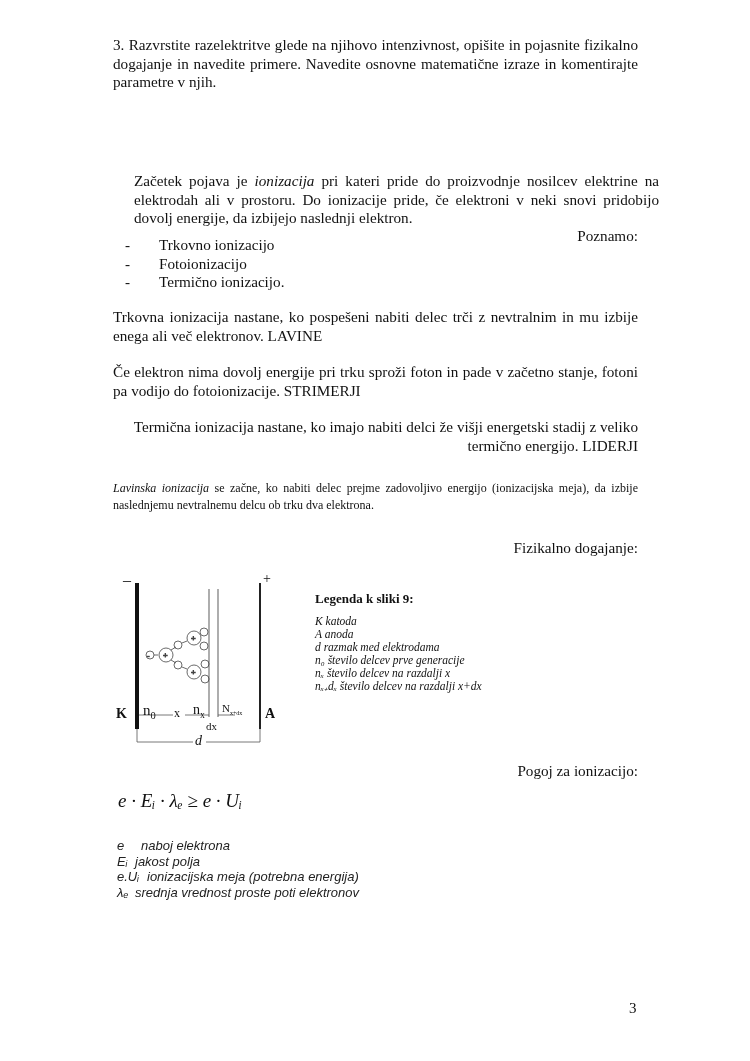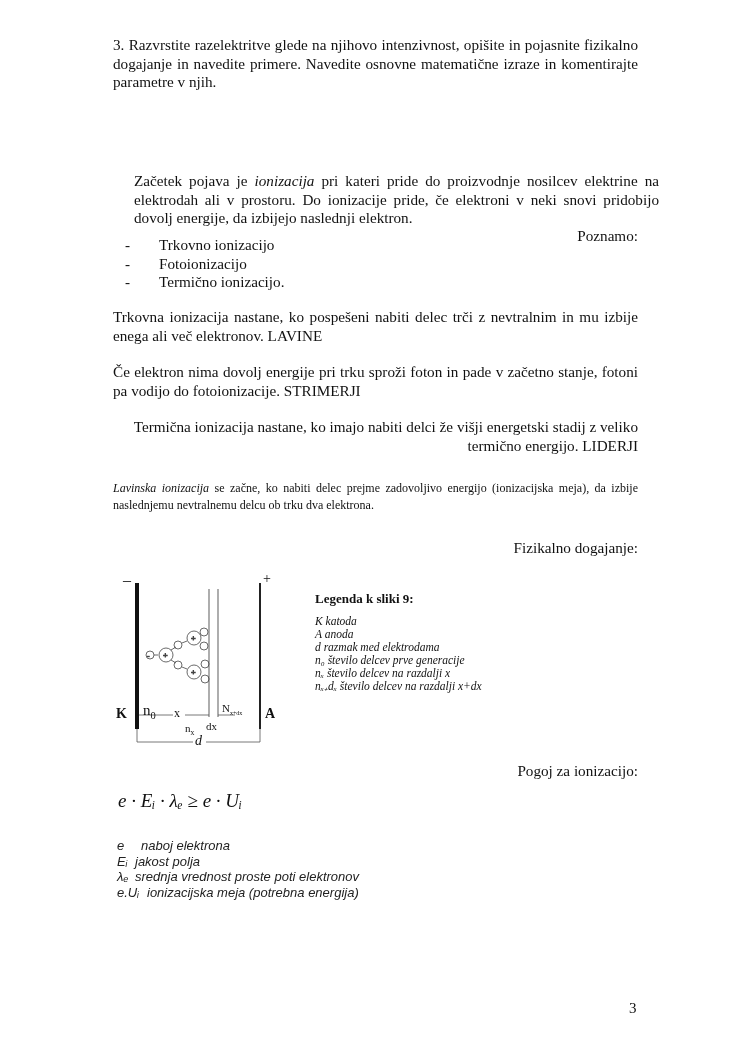--- a/index.html
+++ b/index.html
@@ -90,21 +90,21 @@
         <circle cx="92" cy="89" r="4"></circle>
         <circle cx="92" cy="104" r="4"></circle>
       </g>
     </svg>
     <span style="position:absolute;left:10px;top:-4px;font-size:16px;">–</span>
     <span style="position:absolute;left:150px;top:-4px;font-size:14px;">+</span>
     <span style="position:absolute;left:3px;top:131px;font-weight:bold;font-size:14px;">K</span>
     <span style="position:absolute;left:152px;top:131px;font-weight:bold;font-size:14px;">A</span>
     <span style="position:absolute;left:30px;top:127px;font-size:15px;"><span>n</span><sub>0</sub></span>
     <span style="position:absolute;left:61px;top:131px;font-size:12px;">x</span>
-    <span style="position:absolute;left:72px;top:127px;font-size:11px;margin-top:20px;"><span>n</span><sub>x</sub></span>
+    <span style="position:absolute;left:80px;top:127px;font-size:14px;"><span>n</span><sub>x</sub></span>
     <span style="position:absolute;left:109px;top:127px;font-size:11px;"><span>N</span><sub style="font-size:6px;">x+dx</sub></span>
     <span style="position:absolute;left:93px;top:145px;font-size:11px;">dx</span>
     <span style="position:absolute;left:82px;top:158px;font-size:14px;font-style:italic;">d</span>
   </div>
 
   <div class="legend">
     <div class="lt">Legenda k sliki 9:</div>
     <div class="it"><span>K</span><span> katoda</span></div>
     <div class="it"><span>A</span><span> anoda</span></div>
     <div class="it"><span>d</span><span> razmak med elektrodama</span></div>
@@ -113,18 +113,18 @@
     <div class="it"><span>nₓ₊dₓ</span><span> število delcev na razdalji x+dx</span></div>
   </div>
 
   <p class="p nj" style="top:762px;">Pogoj za ionizacijo:</p>
 
   <div class="formula">e · Eᵢ · λₑ ≥ e · Uᵢ</div>
 
   <div class="defs">
     <div><span style="display:inline-block;width:24px;">e</span><span>naboj elektrona</span></div>
     <div><span style="display:inline-block;width:18px;">Eᵢ</span><span>jakost polja</span></div>
+    <div><span style="display:inline-block;width:30px;">e.Uᵢ</span><span>ionizacijska meja (potrebna energija)</span></div>
     <div><span style="display:inline-block;width:18px;">λₑ</span><span>srednja vrednost proste poti elektronov</span></div>
-    <div><span style="display:inline-block;width:30px;">e.Uᵢ</span><span>ionizacijska meja (potrebna energija)</span></div>
   </div>
 
   <div class="pagenum">3</div>
 </div>
 
 </body></html>

